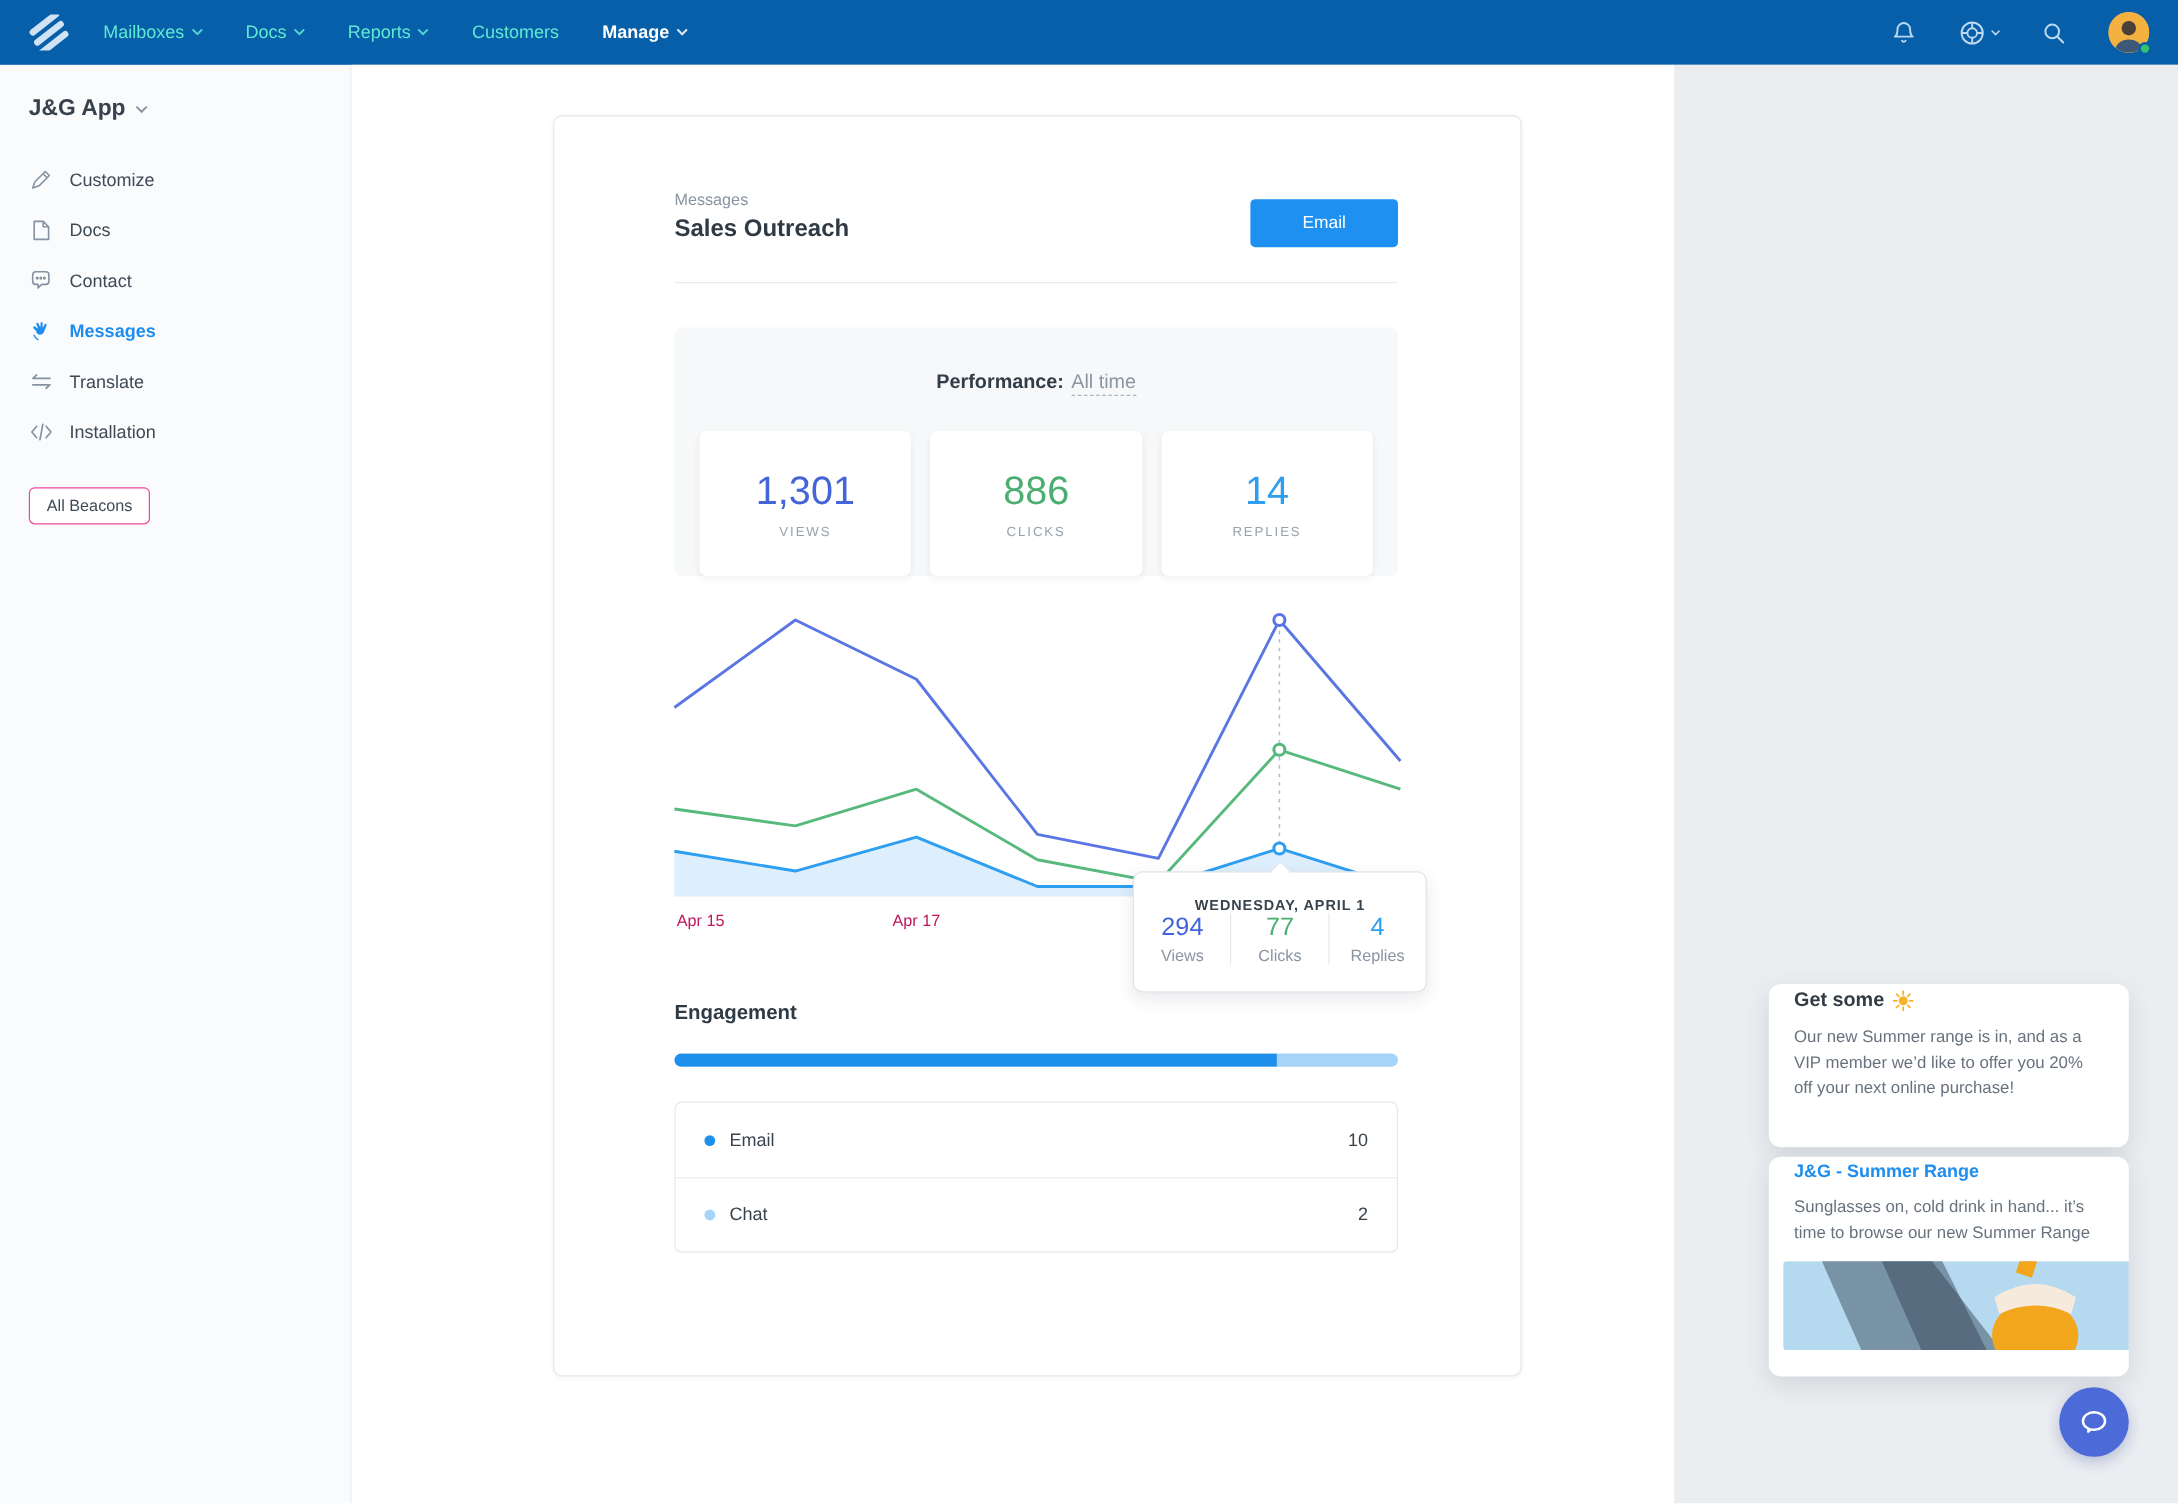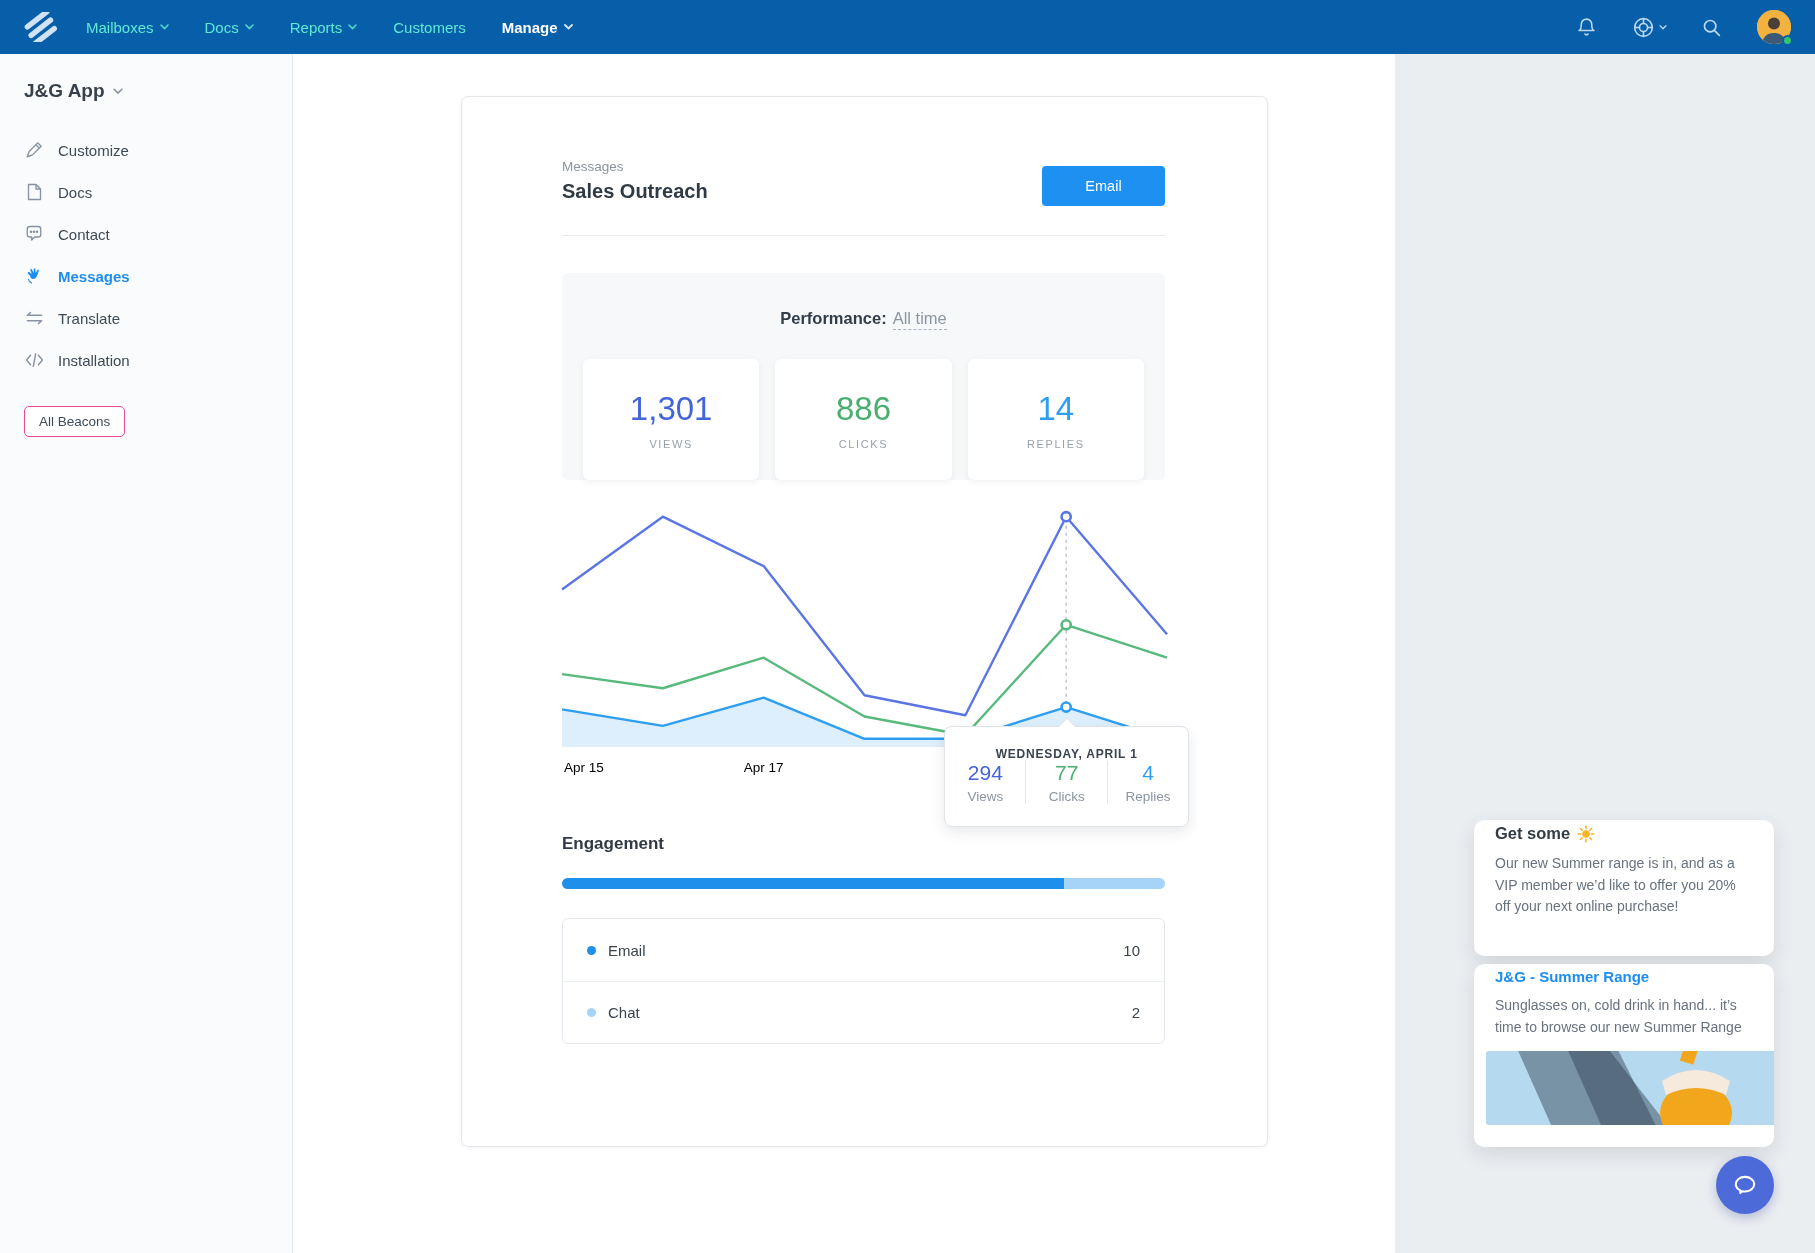--- a/index.html
+++ b/index.html
@@ -52,21 +52,21 @@
   .perf-range { font-weight:normal; color:#8b96a3; margin-left:6px; border-bottom:1px dashed #aab4c0; padding-bottom:2px; cursor:pointer; }
   .stats-row { margin-top:31px; margin-bottom:-3px; display:flex; gap:16px; }
   .stat-card { flex:1; height:121px; background:#fff; border-radius:6px; box-shadow:0 2px 6px rgba(40,50,60,.07);
     display:flex; flex-direction:column; align-items:center; justify-content:center; }
   .stat-value { font-size:33px; }
   .stat-label { margin-top:10px; font-size:11px; letter-spacing:1.6px; color:#97a1ad; }
 
   
   .chart-wrap { position:relative; margin-top:27px; width:605px; }
   .chart-wrap svg.plot { display:block; width:605px; height:250px; overflow:visible; }
-  .x-labels { position:relative; height:26px; margin-top:4px; font-size:13.5px; color:#000000; }
+  .x-labels { position:relative; height:26px; margin-top:4px; font-size:13.5px; color:#be185d; }
   .x-label-0 { position:absolute; left:2px; top:2px; }
   .x-label-1 { position:absolute; left:33.33%; top:2px; transform:translateX(-50%); }
 
   .tooltip { position:absolute; top:222px; width:245px; background:#fff; border:1px solid #dfe4ea; border-radius:8px;
     box-shadow:0 5px 14px rgba(30,40,55,.10); z-index:6; padding:20px 0 22px; text-align:center; }
   .tooltip-arrow { position:absolute; top:-7px; left:50%; width:12px; height:12px; background:#fff;
     border-left:1px solid #dfe4ea; border-top:1px solid #dfe4ea; transform:translateX(-50%) rotate(45deg); }
   .tooltip-date { font-size:12px; font-weight:bold; letter-spacing:.8px; color:#39434e; }
   .tooltip-row { display:flex; }
   .tooltip-col { flex:1; }

